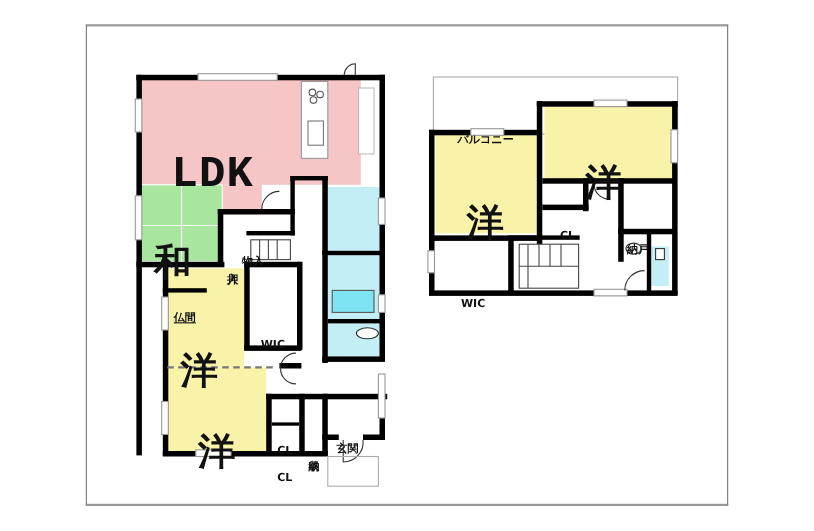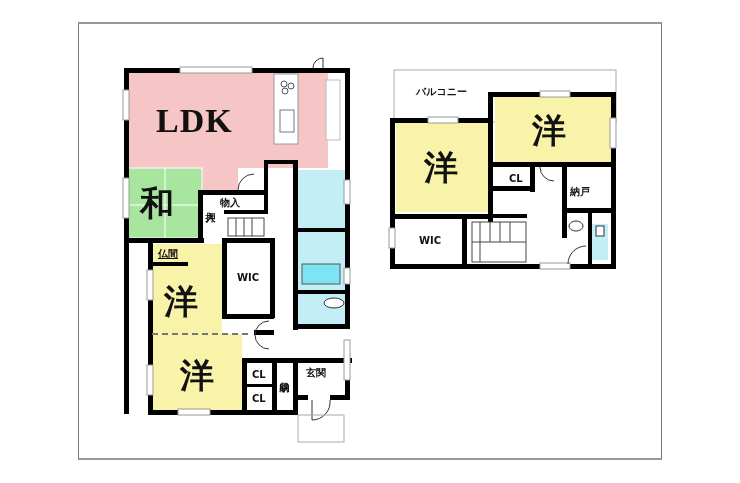--- a/index.html
+++ b/index.html
@@ -1,21 +1,21 @@
 <!DOCTYPE html>
 <html><head>
 <meta charset="utf-8">
 <style>
   html,body{margin:0;padding:0;background:#fff;}
   body{width:740px;height:483px;position:relative;overflow:hidden;font-family:"DejaVu Sans","Liberation Sans",sans-serif;}
   .frame{position:absolute;left:78px;top:22px;width:584px;height:438px;border:1px solid #777;border-top:2px solid #999;border-bottom:2px solid #999;box-sizing:border-box;}
   svg{position:absolute;left:0;top:0;}
-  .lbl{position:absolute;font-weight:bold;color:#111;white-space:nowrap;line-height:1;}
+  .lbl{position:absolute;font-weight:bold;color:#111;white-space:nowrap;line-height:1;margin-top:36px;}
   .big{font-size:34px;font-family:"DejaVu Sans",sans-serif;}
-  .ldk{font-size:34px;font-family:Liberation Serif, serif;letter-spacing:1px;}
+  .ldk{font-size:40px;font-family:Liberation Mono, monospace;letter-spacing:1px;}
   .xs{font-size:10px;}
   .vert{writing-mode:vertical-rl;font-size:10px;}
 </style>
 </head>
 <body>
 
 <div class="frame"></div>
 
 <svg width="740" height="483" viewBox="0 0 740 483">
 

